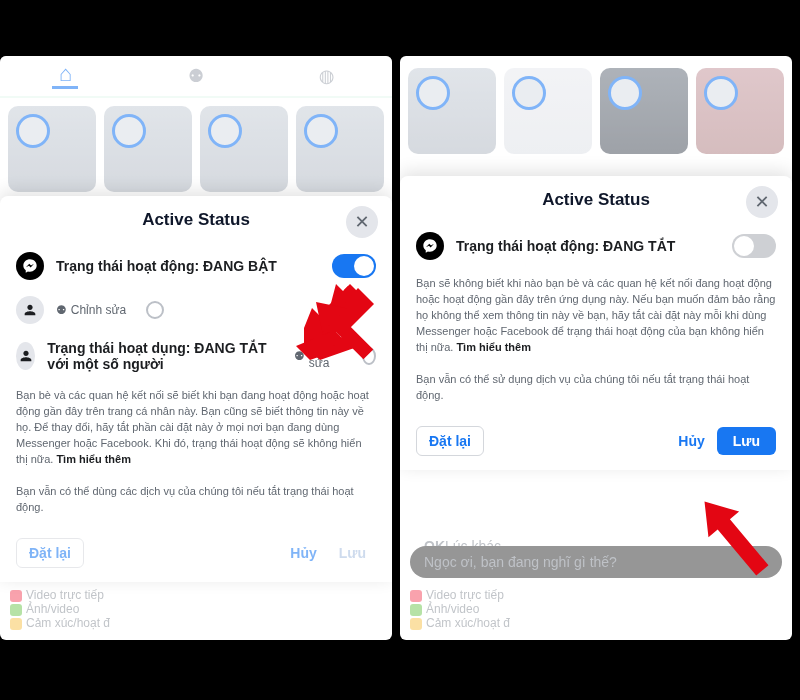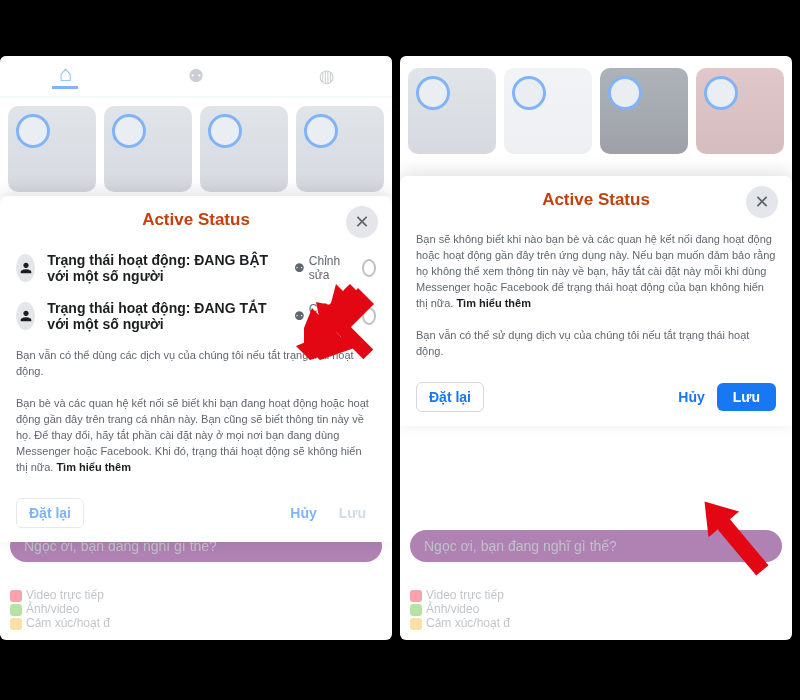--- a/index.html
+++ b/index.html
@@ -9,36 +9,36 @@
 
   
   .backdrop { position: absolute; inset: 0; filter: opacity(0.55); }
   .topnav { height: 42px; display:flex; align-items:center; justify-content:space-around; background:#fff; border-bottom:2px solid #e6f7ef; }
   .topnav .ico { width: 26px; height: 26px; color: #a0a6b0; display:flex; align-items:center; justify-content:center; }
   .topnav .ico.active { color: #1877f2; border-bottom: 3px solid #1877f2; padding-bottom: 2px; }
   .storyrow { display:flex; gap:8px; padding: 8px; }
   .story { flex:1; height:86px; background:linear-gradient(#c8cfd8,#b4bbc5); border-radius:10px; position:relative; }
   .story::before { content:""; position:absolute; left:8px; top:8px; width:28px; height:28px; border:3px solid #1877f2; border-radius:50%; background:#d9dee6; }
   .composer { position:absolute; left:0; right:0; bottom:0; padding:10px; }
-  .composer-pill { background:#701a75; border-radius:20px; padding:8px 14px; color:#8a9099; font-size:14px; margin-bottom:26px; }
+  .composer-pill { background:#404040; border-radius:20px; padding:8px 14px; color:#8a9099; font-size:14px; margin-bottom:10px; }
   .composer-actions { display:flex; justify-content:space-between; font-size:12px; color:#8e949c;flex-direction:column; }
   .composer-actions span::before { content:""; display:inline-block; width:12px; height:12px; border-radius:3px; margin-right:4px; vertical-align:middle; }
   .ca-video::before { background:#f4556a; }
   .ca-photo::before { background:#7bcb5e; }
   .ca-emoji::before { background:#f8c75a; border-radius:50%; }
 
   
   .confirmbar { position:absolute; left:0; right:0; bottom:78px; display:flex; justify-content:flex-start; padding: 8px 24px; color:#8a9099; font-size:14px; }
   .confirmbar .ok { color:#8a9099; font-weight:600; }
   .confirmbar .later { color:#8a9099; }
 
   
   .card { position:absolute; left:0; right:0; top:140px; background:#fff; border-radius:8px 8px 0 0; box-shadow:0 -4px 18px rgba(0,0,0,.12); padding: 0 0 14px 0; }
   .card-head { display:flex; align-items:center; justify-content:center; position:relative; padding:14px 0; }
-  .card-title { font-weight:700; font-size:17px; color:#c2410c; }
+  .card-title { font-weight:700; font-size:17px; color:#0f172a; }
   .close-btn { position:absolute; right:14px; top:10px; width:32px; height:32px; border-radius:50%; background:#e4e6eb; color:#606770; display:flex; align-items:center; justify-content:center; font-size:18px; }
 
   .row { display:flex; align-items:center; padding: 8px 16px; gap:12px; }
   .row .lead-ico { width:28px; height:28px; border-radius:50%; background:#e4e6eb; display:flex; align-items:center; justify-content:center; }
   .row .lead-ico.msg { background:#000; }
   .row-label { flex:1; font-size:14px; font-weight:600; color:#1c1e21; line-height:1.3; }
   .row-sub { font-size:14px; font-weight:600; color:#1c1e21; }
 
   .toggle { width:44px; height:24px; border-radius:12px; position:relative; }
   .toggle.on { background:#1877f2; }
@@ -101,53 +101,61 @@
     </div>
 
     <div class="card">
       <div class="card-head">
         <div class="card-title">Active Status</div>
         <div class="close-btn">
           <span>✕</span>
         </div>
       </div>
 
+      <div class="row">
+        <div class="lead-ico msg">
+          <svg width="16" height="16" viewBox="0 0 24 24">
+              <path fill="#fff" d="M12 2C6.5 2 2 6.1 2 11.2c0 2.9 1.4 5.4 3.6 7.1V22l3.3-1.8c1 .3 2 .4 3.1.4 5.5 0 10-4.1 10-9.2S17.5 2 12 2zm1 12.3l-2.6-2.7L5.9 14l5-5.3 2.6 2.7L18 8.7l-5 5.6z"></path>
+            </svg>
+        </div>
+        <div class="row-label">Trạng thái hoạt động: ĐANG BẬT</div>
+        <div class="toggle on"></div>
+      </div>
 
       <div class="row">
         <div class="lead-ico">
           <svg width="16" height="16" viewBox="0 0 24 24">
               <path fill="#1c1e21" d="M12 12c2.2 0 4-1.8 4-4s-1.8-4-4-4-4 1.8-4 4 1.8 4 4 4zm0 2c-2.7 0-8 1.3-8 4v2h16v-2c0-2.7-5.3-4-8-4z"></path>
             </svg>
         </div>
-        <div class="row-sub">Trạng thái hoạt động: ĐANG BẬT với một số người</div>
         <div class="edit-link">
           <span>⚉</span>
           <span>Chỉnh sửa</span>
         </div>
         <div class="radio-empty"></div>
       </div>
 
       <div class="row">
         <div class="lead-ico">
           <svg width="16" height="16" viewBox="0 0 24 24">
               <path fill="#1c1e21" d="M12 12c2.2 0 4-1.8 4-4s-1.8-4-4-4-4 1.8-4 4 1.8 4 4 4zm0 2c-2.7 0-8 1.3-8 4v2h16v-2c0-2.7-5.3-4-8-4z"></path>
             </svg>
         </div>
-        <div class="row-sub">Trạng thái hoạt động: ĐANG TẮT với một số người</div>
+        <div class="row-sub">Trạng thái hoạt dụng: ĐANG TẮT với một số người</div>
         <div class="edit-link">
           <span>⚉</span>
           <span>Chỉnh sửa</span>
         </div>
         <div class="radio-empty"></div>
       </div>
 
-      <div class="desc">Bạn vẫn có thể dùng các dịch vụ của chúng tôi nếu tắt trạng thái hoạt động.</div>
       <div class="desc">
         <span>Bạn bè và các quan hệ kết nối sẽ biết khi bạn đang hoạt động hoặc hoạt động gần đây trên trang cá nhân này. Bạn cũng sẽ biết thông tin này về họ. Để thay đổi, hãy tắt phần cài đặt này ở mọi nơi bạn đang dùng Messenger hoặc Facebook. Khi đó, trạng thái hoạt động sẽ không hiển thị nữa. </span><strong>Tìm hiểu thêm</strong>
       </div>
+      <div class="desc">Bạn vẫn có thể dùng các dịch vụ của chúng tôi nếu tắt trạng thái hoạt động.</div>
 
       <div class="card-actions" style="opacity:.55">
         <div class="btn-ghost">Đặt lại</div>
         <div class="actions-right">
           <div class="btn-link">Hủy</div>
           <div class="btn-link disabled">Lưu</div>
         </div>
       </div>
     </div>
 
@@ -201,20 +209,29 @@
     </div>
 
     <div class="card" style="top:120px">
       <div class="card-head">
         <div class="card-title">Active Status</div>
         <div class="close-btn">
           <span>✕</span>
         </div>
       </div>
 
+      <div class="row">
+        <div class="lead-ico msg">
+          <svg width="16" height="16" viewBox="0 0 24 24">
+              <path fill="#fff" d="M12 2C6.5 2 2 6.1 2 11.2c0 2.9 1.4 5.4 3.6 7.1V22l3.3-1.8c1 .3 2 .4 3.1.4 5.5 0 10-4.1 10-9.2S17.5 2 12 2zm1 12.3l-2.6-2.7L5.9 14l5-5.3 2.6 2.7L18 8.7l-5 5.6z"></path>
+            </svg>
+        </div>
+        <div class="row-label">Trạng thái hoạt động: ĐANG TẮT</div>
+        <div class="toggle off"></div>
+      </div>
 
       <div class="desc">
         <span>Bạn sẽ không biết khi nào bạn bè và các quan hệ kết nối đang hoạt động hoặc hoạt động gần đây trên ứng dụng này. Nếu bạn muốn đảm bảo rằng họ không thể xem thông tin này về bạn, hãy tắt cài đặt này mỗi khi dùng Messenger hoặc Facebook để trạng thái hoạt động của bạn không hiển thị nữa. </span><strong>Tìm hiểu thêm</strong>
       </div>
       <div class="desc">Bạn vẫn có thể sử dụng dịch vụ của chúng tôi nếu tắt trạng thái hoạt động.</div>
 
       <div class="card-actions">
         <div class="btn-ghost">Đặt lại</div>
         <div class="actions-right">
           <div class="btn-link">Hủy</div>

